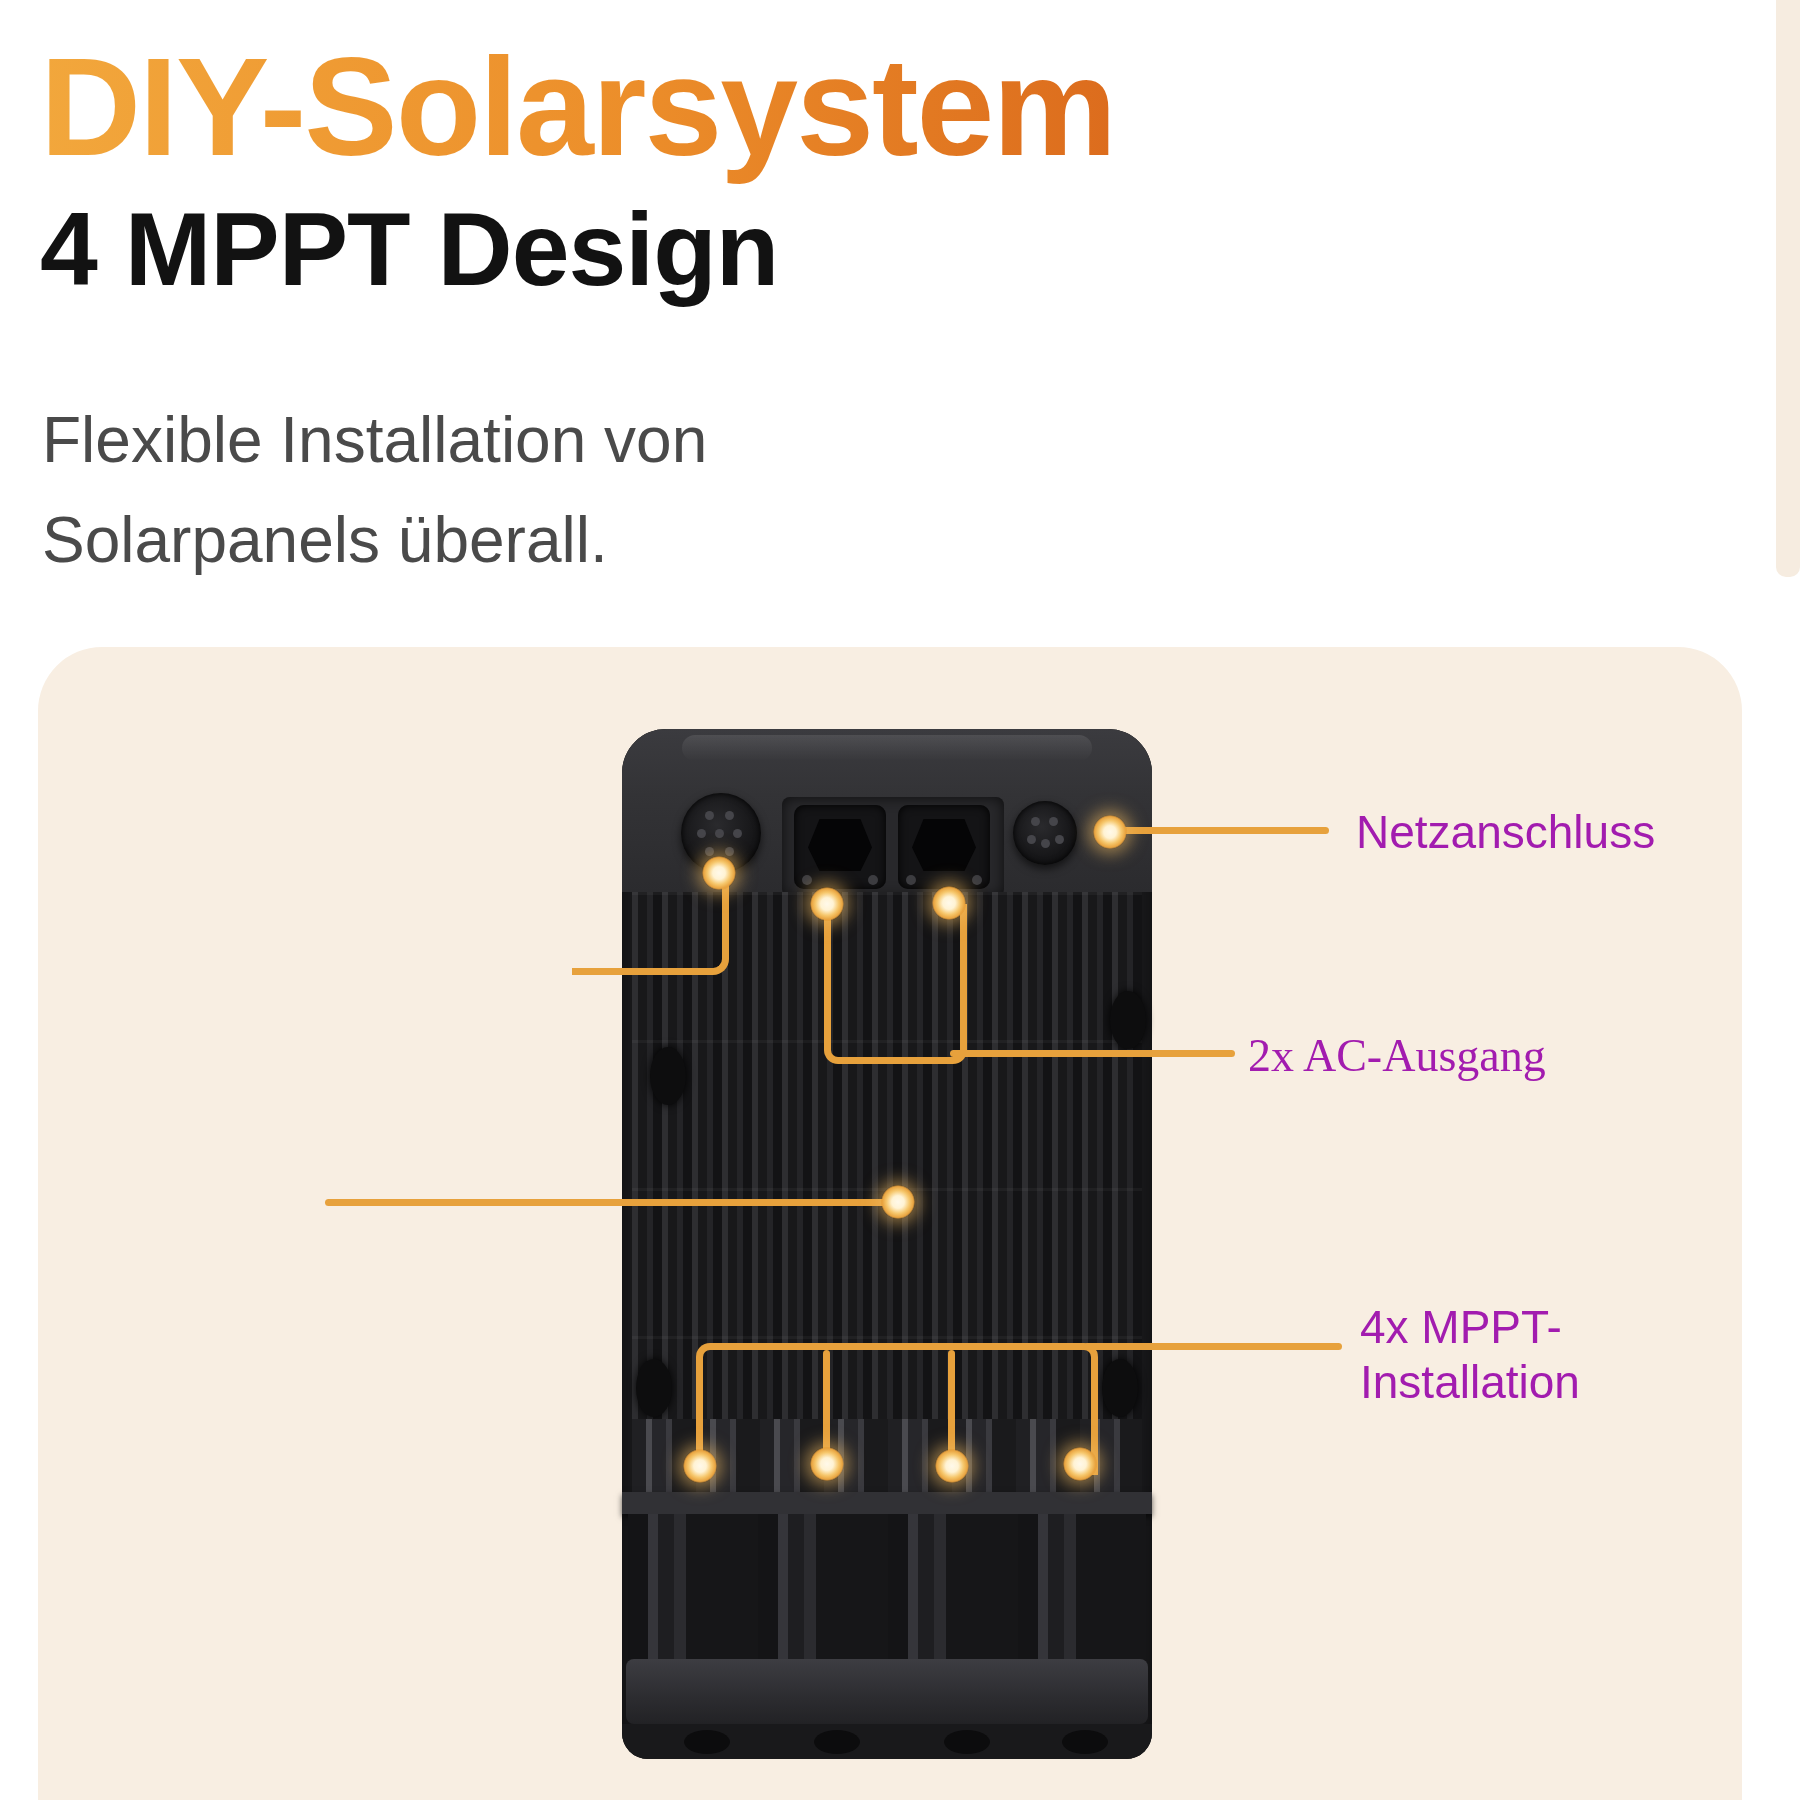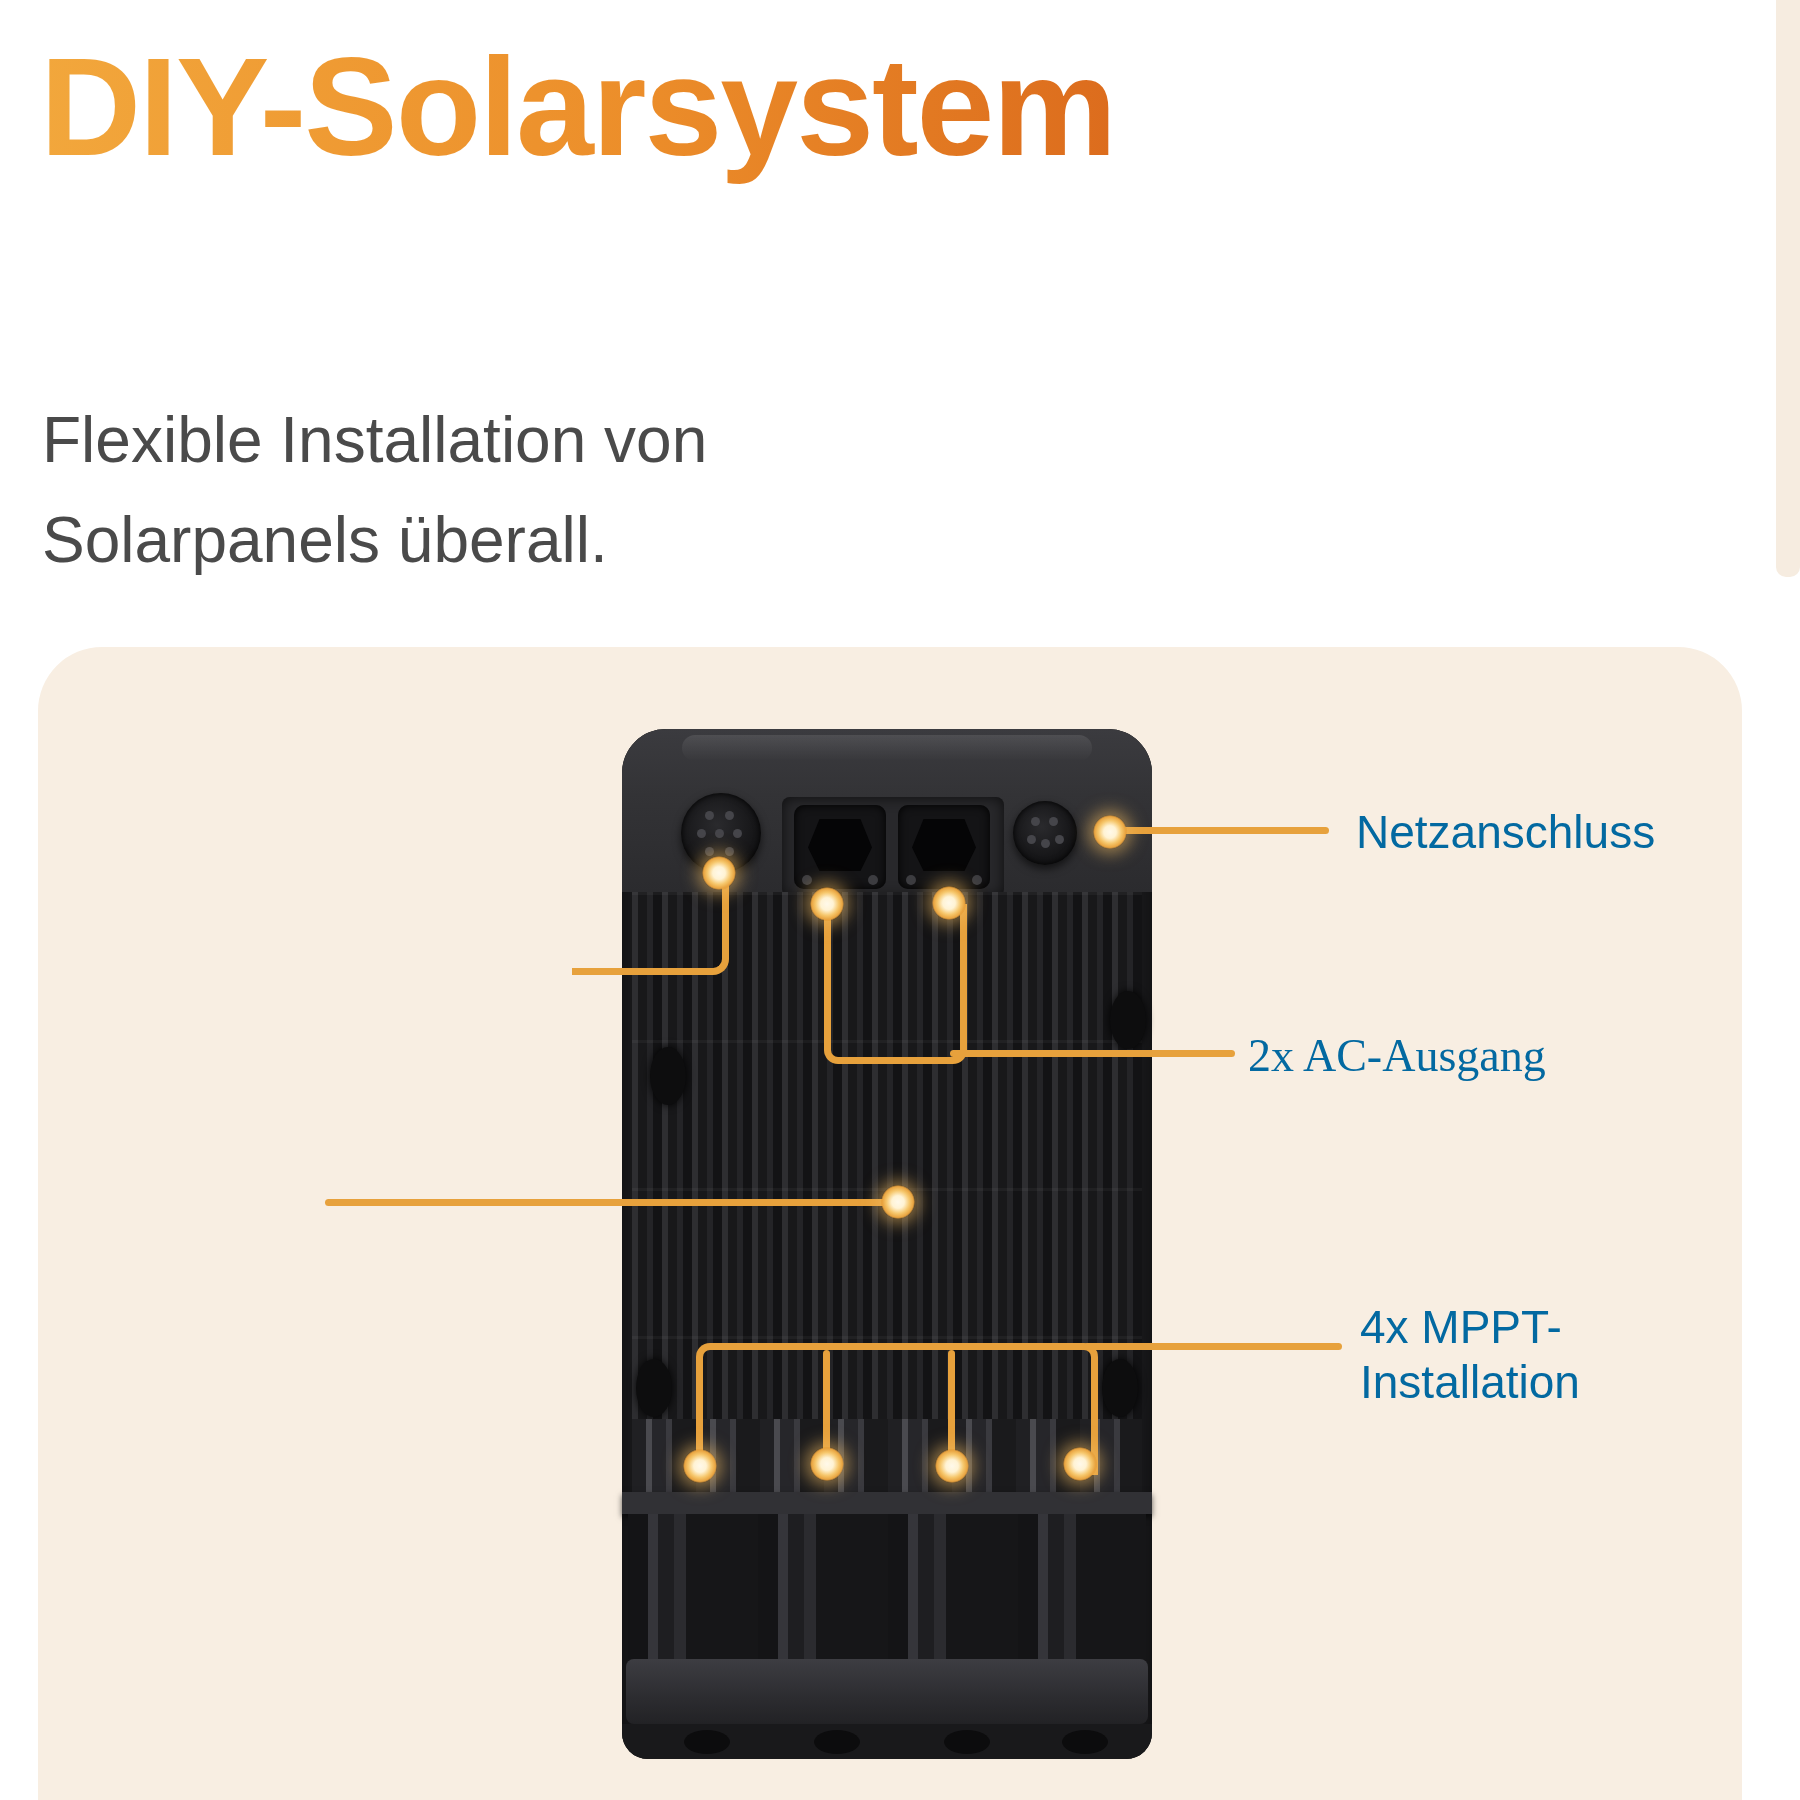--- a/index.html
+++ b/index.html
@@ -103,30 +103,31 @@
     border-left:7px solid #E7A13C;border-right:7px solid #E7A13C;border-top:7px solid #E7A13C;
     border-top-left-radius:14px;border-top-right-radius:14px;
   }
   .dot{
     position:absolute;width:34px;height:34px;border-radius:50%;
     background:radial-gradient(circle,#FFF9EA 0%,#FFF3D4 26%,#F6C76C 48%,#E9A440 64%,rgba(233,164,64,0) 76%);
     box-shadow:0 0 16px 5px rgba(243,190,100,.55);
   }
   
   .clabel{
-    position:absolute;font-size:46px;color:#0369a1;font-weight:400;
+    position:absolute;font-size:46px;color:#a21caf;font-weight:400;
     line-height:55px;white-space:pre-line;letter-spacing:0px;
   }
 </style>
 </head>
 <body>
 
 <div id="viewport">
 
   <div class="title">DIY-Solarsystem</div>
+  <div class="subtitle">4 MPPT Design</div>
   <div class="description">Flexible Installation von
 Solarpanels überall.</div>
 
   <div class="scroll-strip"></div>
 
   <div class="card">
 
     <div class="device" style="left:584px;top:82px;">
       <div class="dev-top">
 

